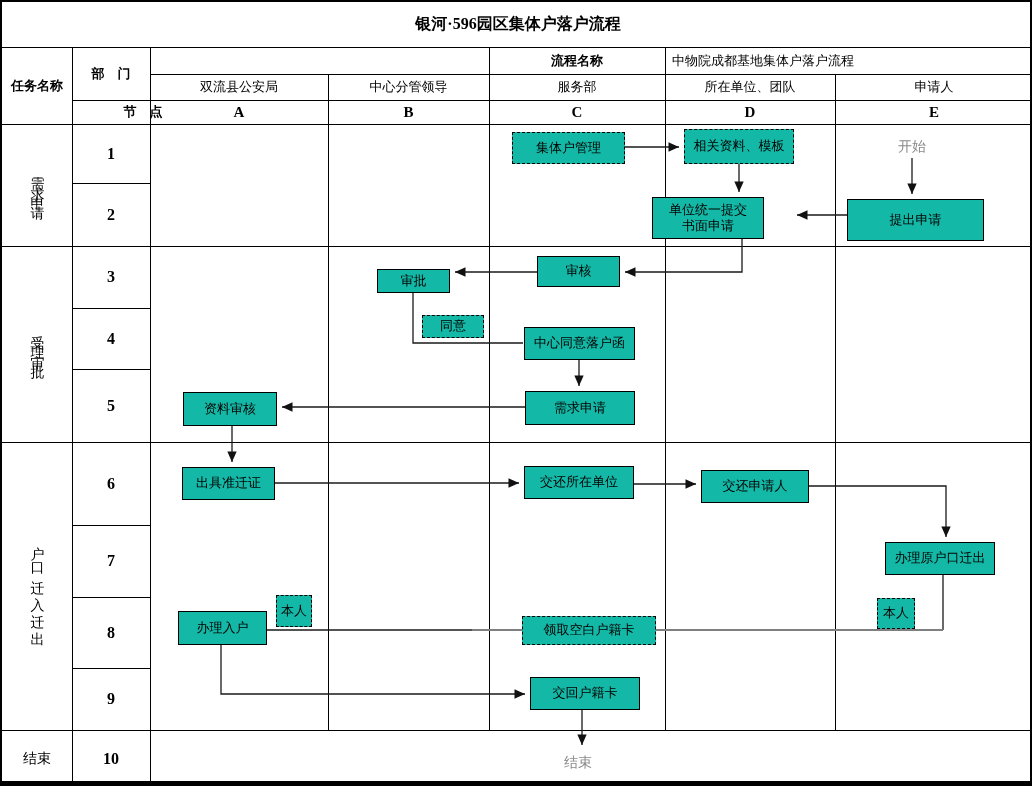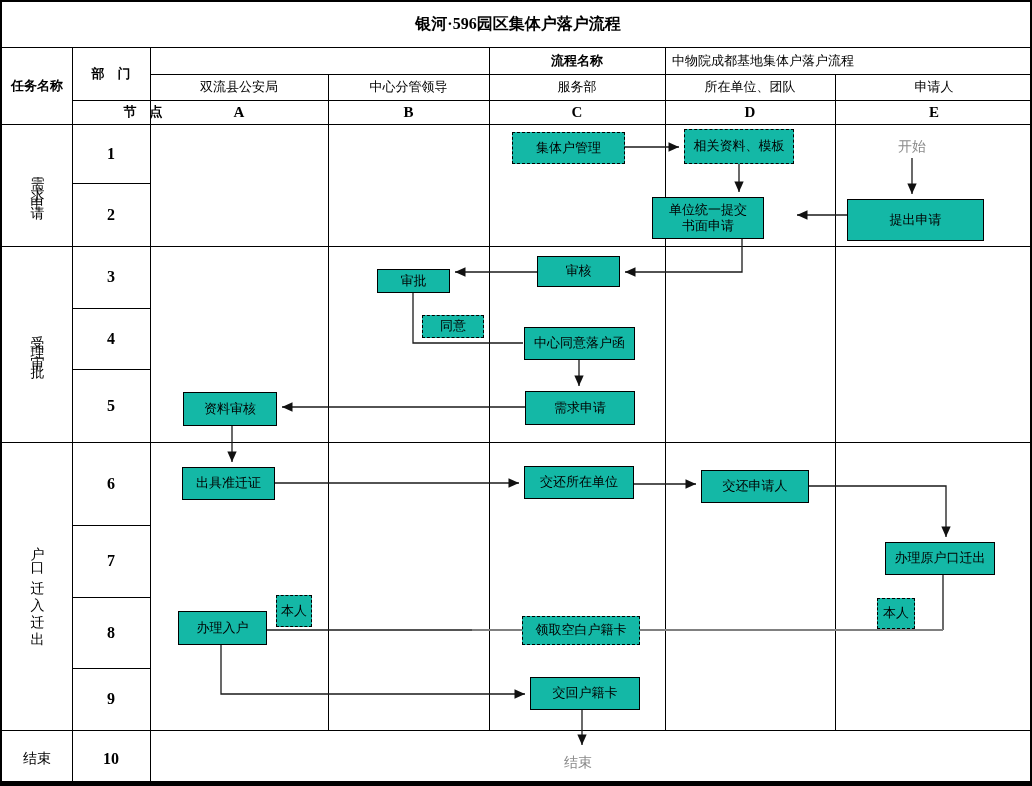--- a/index.html
+++ b/index.html
@@ -129,17 +129,17 @@
   <div class="box" style="left:522px;top:325px;width:111px;height:33px;">中心同意落户函</div>
   <div class="box" style="left:523px;top:389px;width:110px;height:34px;">需求申请</div>
   <div class="box" style="left:181px;top:390px;width:94px;height:34px;">资料审核</div>
   <div class="box" style="left:180px;top:465px;width:93px;height:33px;">出具准迁证</div>
   <div class="box" style="left:522px;top:464px;width:110px;height:33px;">交还所在单位</div>
   <div class="box" style="left:699px;top:468px;width:108px;height:33px;">交还申请人</div>
   <div class="box" style="left:883px;top:540px;width:110px;height:33px;">办理原户口迁出</div>
   <div class="box dashed" style="left:875px;top:596px;width:38px;height:31px;">本人</div>
   <div class="box" style="left:176px;top:609px;width:89px;height:34px;">办理入户</div>
   <div class="box dashed" style="left:274px;top:593px;width:36px;height:32px;">本人</div>
-  <div class="box dashed" style="left:520px;top:614px;width:118px;height:29px;">领取空白户籍卡</div>
+  <div class="box dashed" style="left:520px;top:614px;width:134px;height:29px;">领取空白户籍卡</div>
   <div class="box" style="left:528px;top:675px;width:110px;height:33px;">交回户籍卡</div>
   <div class="marker" style="left:546px;top:750px;width:60px;height:22px;">结束</div>
 
 </div>
 
 </body></html>

